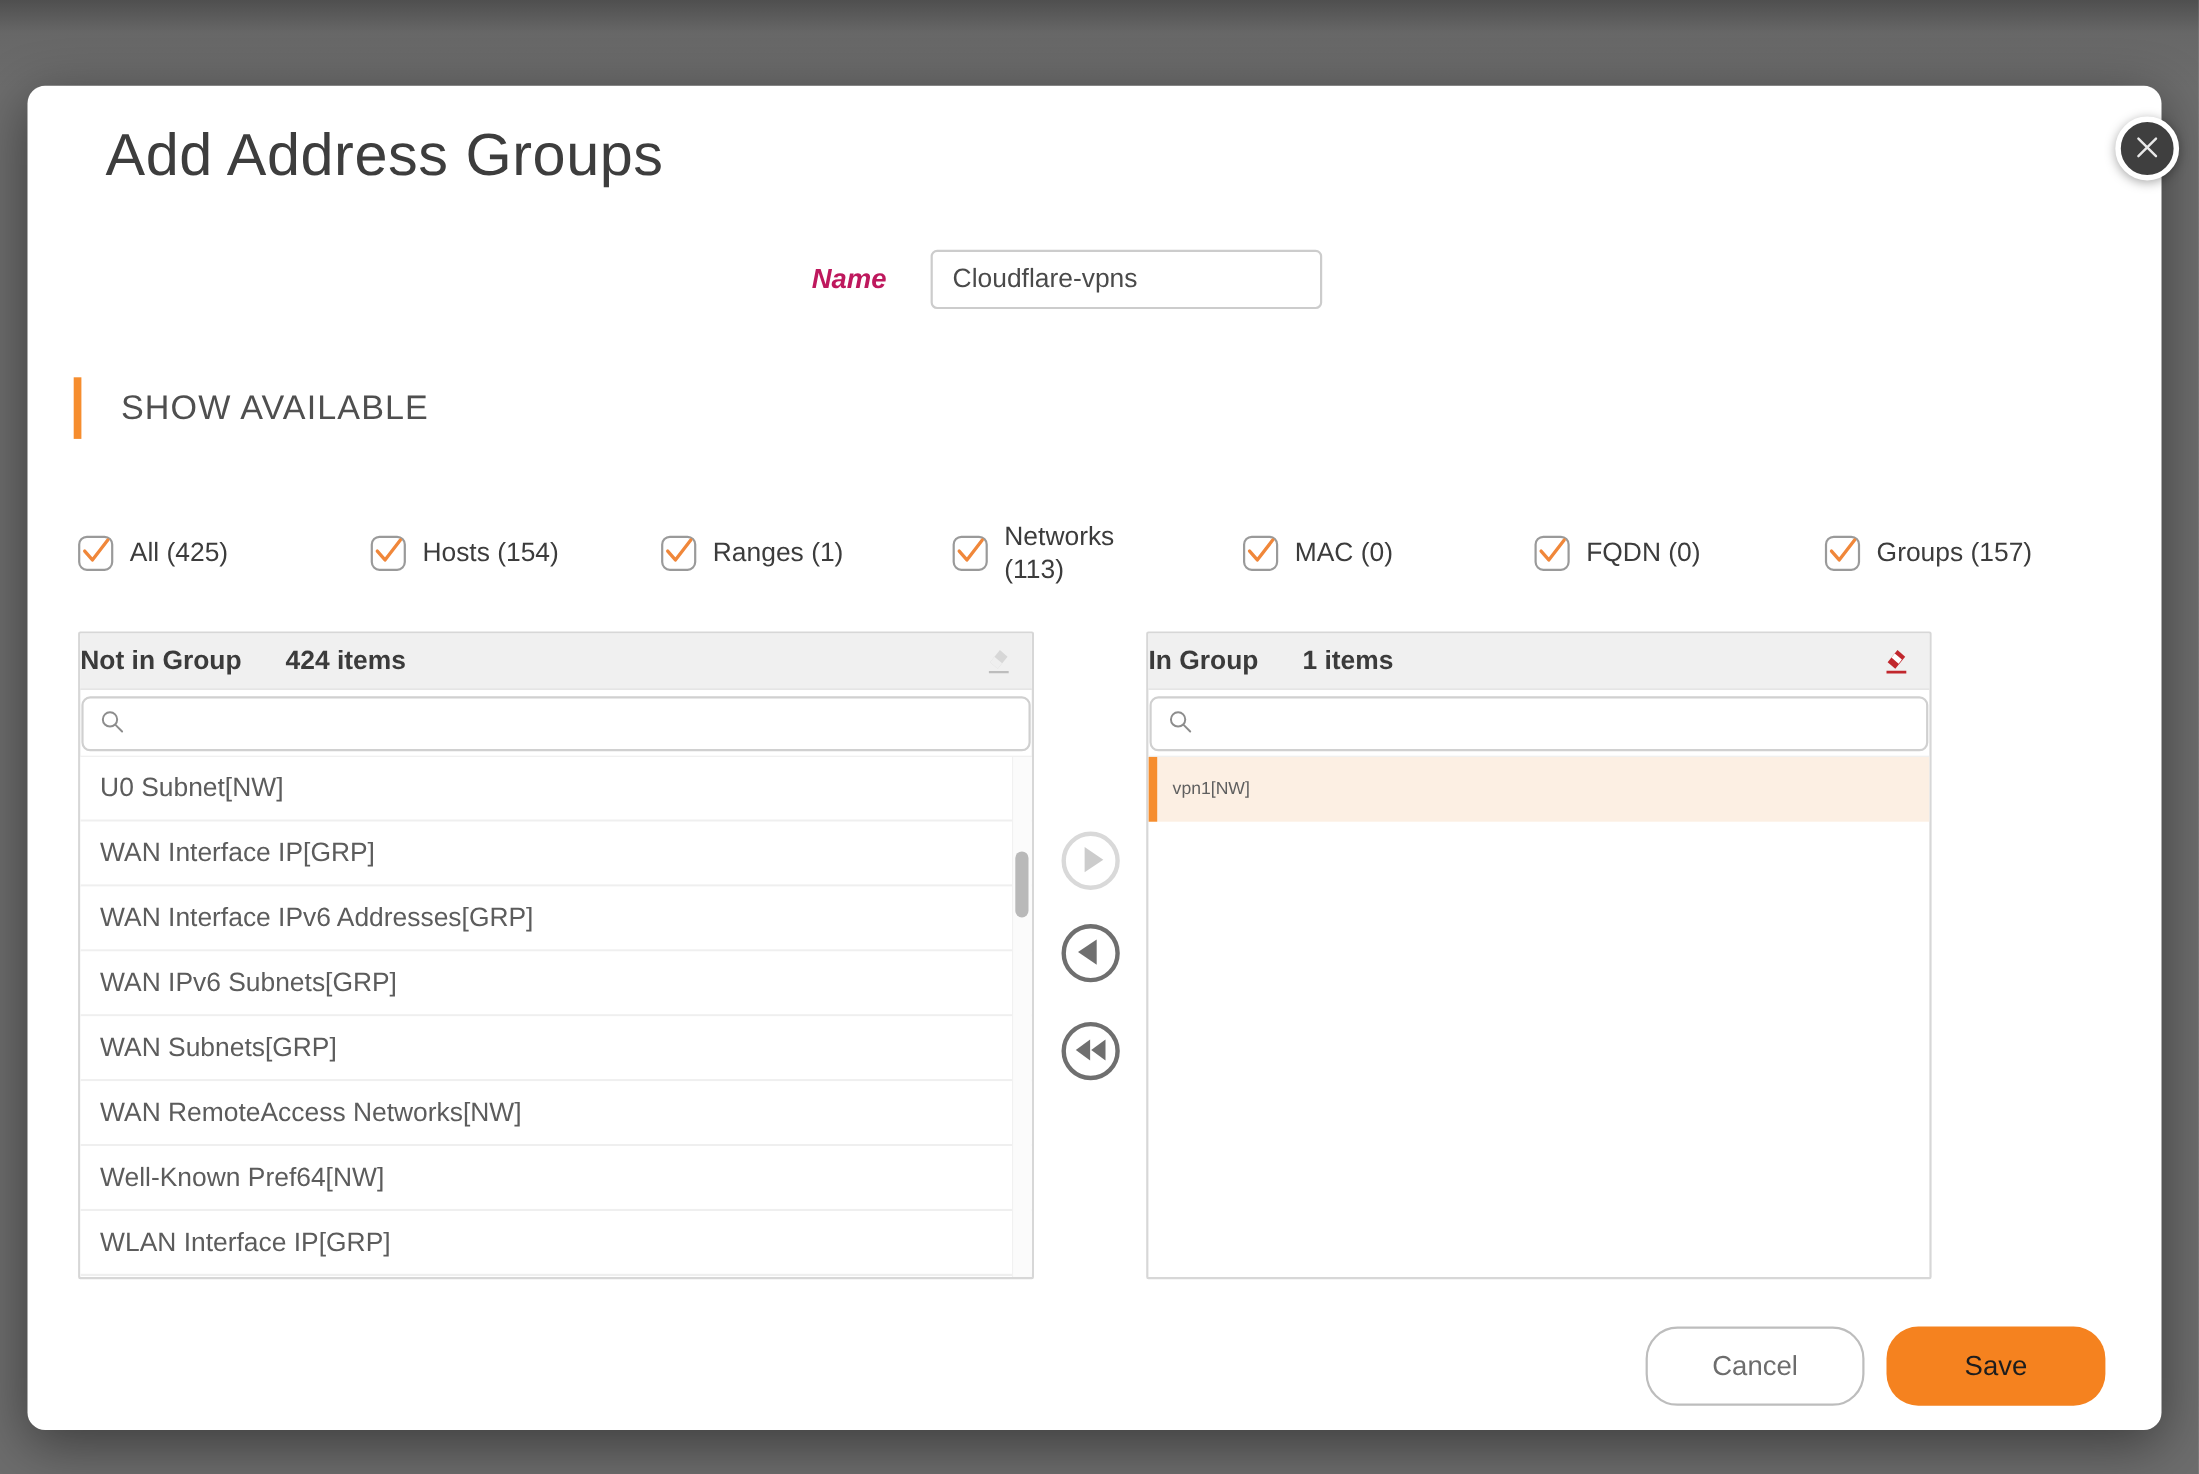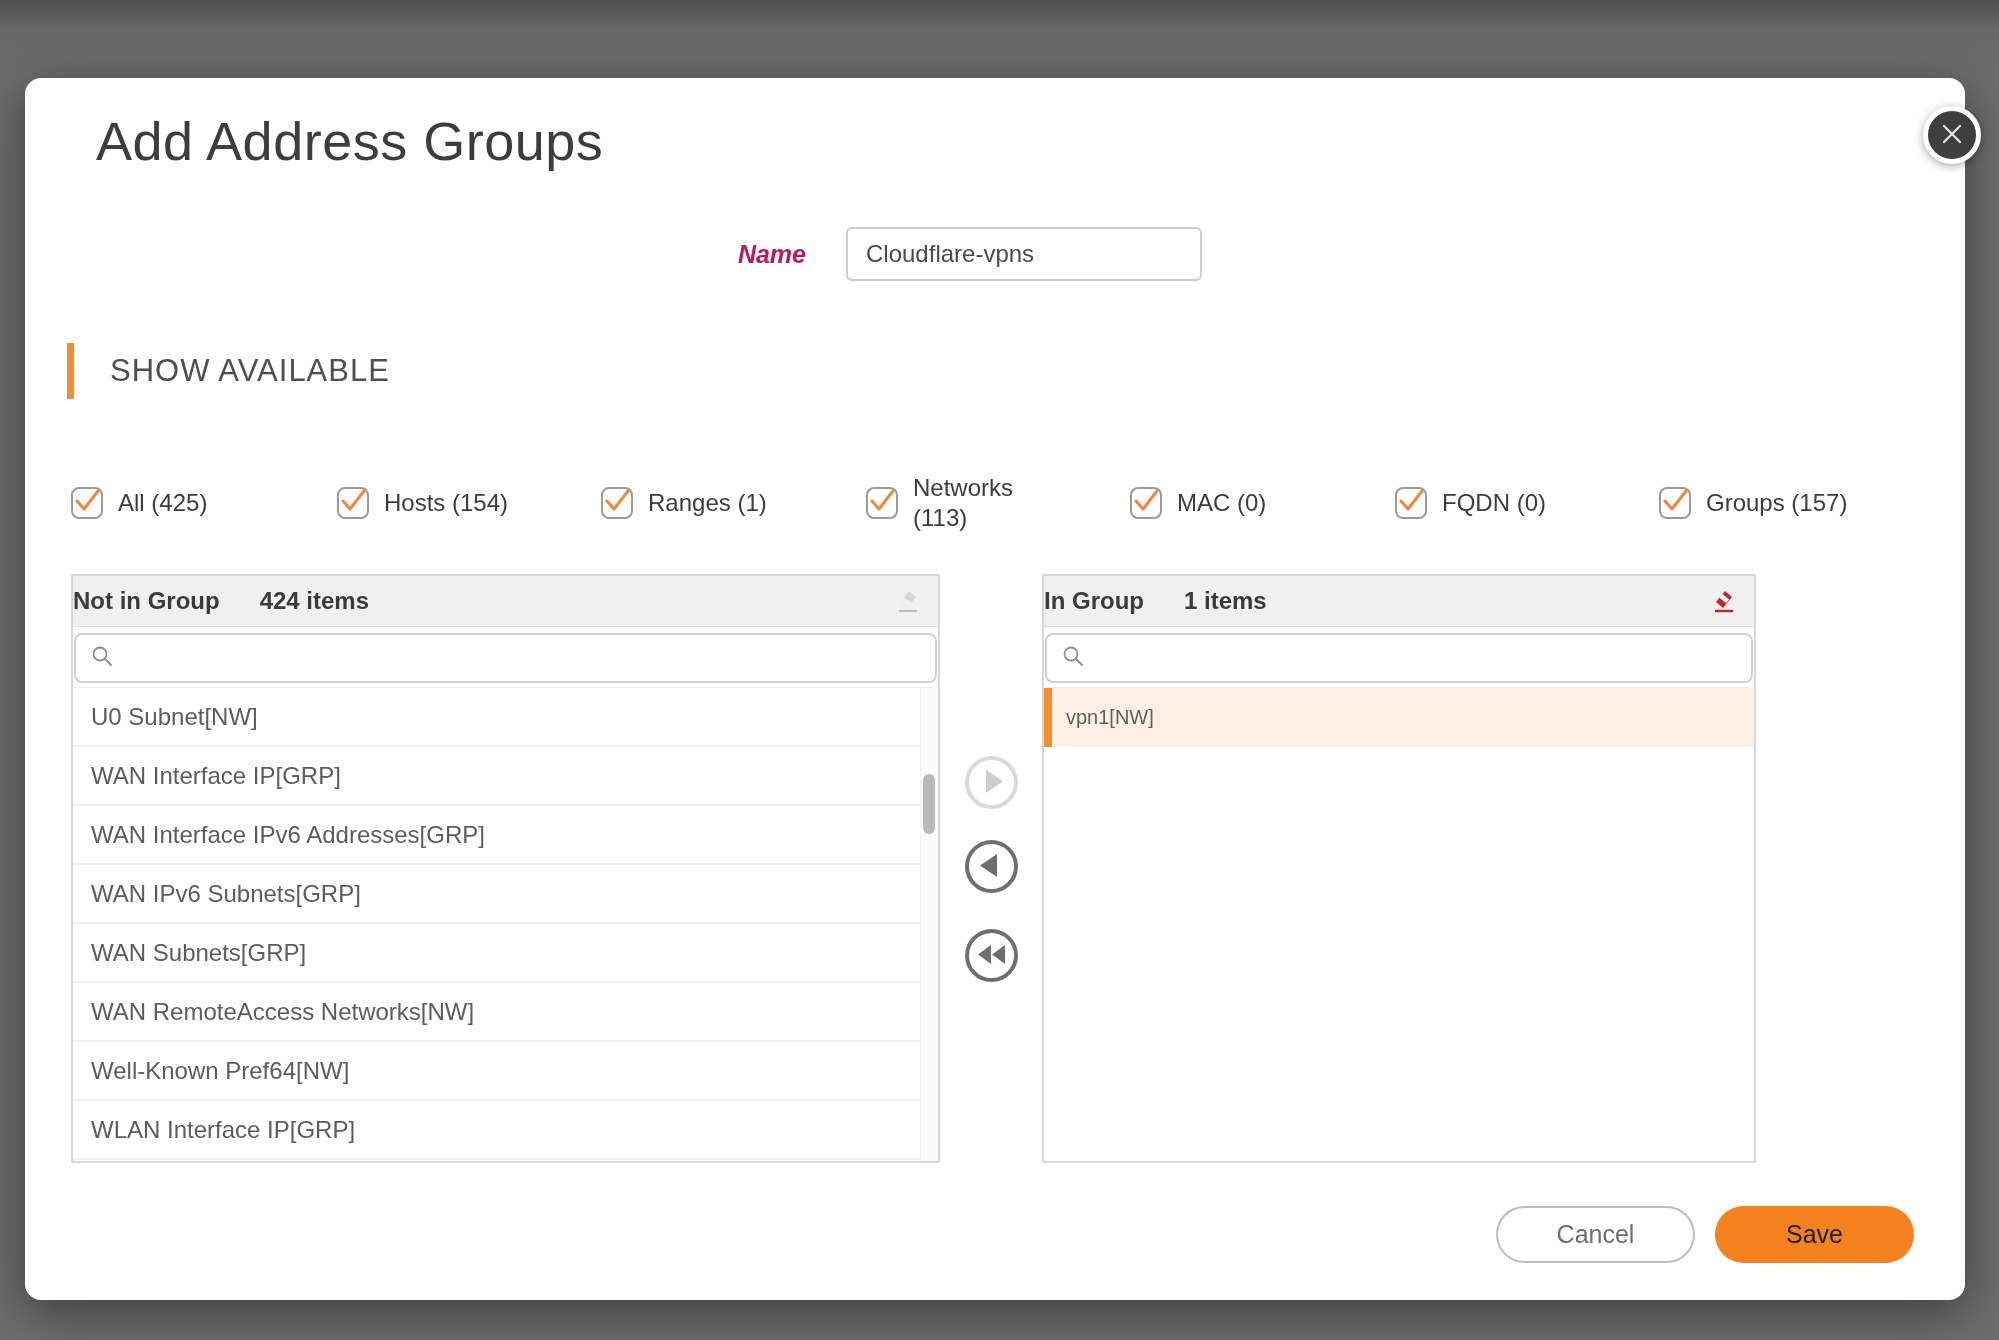--- a/index.html
+++ b/index.html
@@ -102,34 +102,34 @@
     position:absolute; right:0; top:0; bottom:0; width:18px;
     background:#fbfbfb; border-left:1px solid #f1f1f1;
   }
   .vthumb {
     position:absolute; right:3px; top:86px; width:12px; height:60px;
     background:#b9b9b9; border-radius:7px; cursor:grab;
   }
 
   .selected-row {
     height:59px; display:flex; align-items:center; padding-left:14px;
-    font-size:20px; color:#5f5f5f; background:#fcefe3;
+    font-size:16px; color:#5f5f5f; background:#fcefe3;
     border-left:8px solid #F68D2E; cursor:pointer;
   }
 
   .xfer {
     position:absolute; left:940px; width:53px; height:53px; border-radius:50%;
     background:#fff; border:4px solid; display:flex; align-items:center; justify-content:center;
     cursor:pointer; padding:0;
   }
   .xfer.disabled { border-color:#d9d9d9; }
   .xfer.enabled  { border-color:#6f6f6f; }
 
   .footer-btn {
-    position:absolute; top:1128px; height:57px; border-radius:29px;
+    position:absolute; top:1128px; height:72px; border-radius:29px;
     font-size:25px; font-family:"Liberation Sans", sans-serif; cursor:pointer;
     display:flex; align-items:center; justify-content:center;
   }
   .cancel-btn {
     left:1471px; width:199px; background:#fff;
     border:2px solid #bdbdbd; color:#6d6d6d;
   }
   .save-btn {
     left:1690px; width:199px; background:#F5821F;
     border:none; color:#1d1d1d; font-weight:500;

